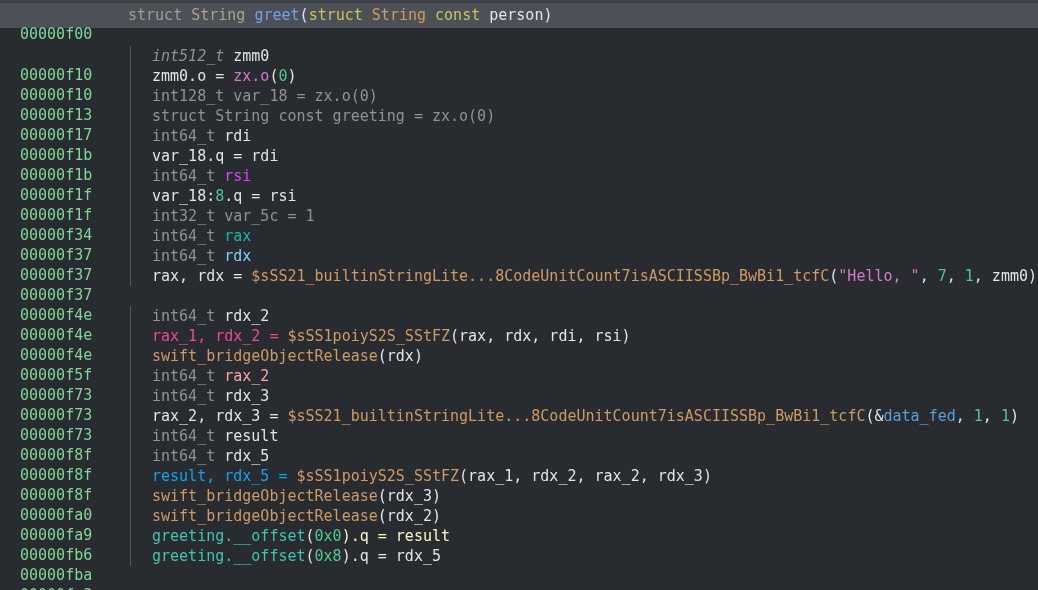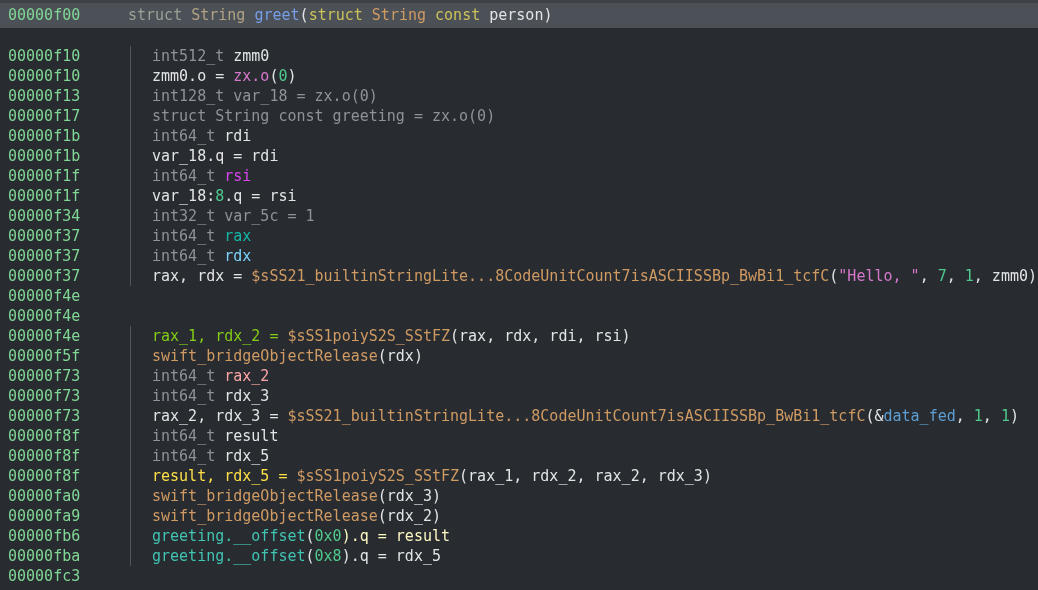--- a/index.html
+++ b/index.html
@@ -25,63 +25,64 @@
     background: #4c5157;
   }
   #sig-row .addr { flex: 0 0 107px; }
   #body { margin-top: 18px; }
   .line {
     height: 20px;
     line-height: 20px;
   }
   .addr {
     flex: 0 0 130px;
-    padding-left: 8px;
+    padding-left: 20px;
     box-sizing: border-box;
     color: #80d694;
+    margin-top: 19px;
   }
   .code {
     padding-left: 21px;
     flex: 1 1 auto;
     color: #e2e4e5;
     overflow: hidden;
   }
   .line .code { border-left: 1px solid #50565c; }
   span.tok { white-space: pre; }
 </style>
 </head>
 <body>
 
 <div id="app">
   <div class="row" id="sig-row">
     <span class="addr">00000f00</span>
     <span class="code" id="sig-code"><span class="tok" style="color: rgb(153, 162, 150);">struct </span><span class="tok" style="color: rgb(178, 162, 133);">String </span><span class="tok" style="color: rgb(119, 159, 232);">greet</span><span class="tok" style="color: rgb(226, 228, 229);">(</span><span class="tok" style="color: rgb(205, 194, 90);">struct </span><span class="tok" style="color: rgb(208, 154, 99);">String </span><span class="tok" style="color: rgb(205, 194, 90);">const </span><span class="tok" style="color: rgb(226, 228, 229);">person)</span></span>
   </div>
   <div id="body">
-      <div class="row line"><span class="addr">00000f10</span><span class="code"><span class="tok" style="color: rgb(142, 147, 152);">int512_t </span><span class="tok" style="color: rgb(226, 228, 229);">zmm0</span></span></div>
+      <div class="row line"><span class="addr">00000f10</span><span class="code"><span class="tok" style="color: rgb(142, 147, 152); font-style: italic;">int512_t </span><span class="tok" style="color: rgb(226, 228, 229);">zmm0</span></span></div>
       <div class="row line"><span class="addr">00000f10</span><span class="code"><span class="tok" style="color: rgb(226, 228, 229);">zmm0.o = </span><span class="tok" style="color: rgb(214, 120, 203);">zx.o</span><span class="tok" style="color: rgb(226, 228, 229);">(</span><span class="tok" style="color: rgb(79, 201, 140);">0</span><span class="tok" style="color: rgb(226, 228, 229);">)</span></span></div>
       <div class="row line"><span class="addr">00000f13</span><span class="code"><span class="tok" style="color: rgb(142, 147, 152);">int128_t var_18 = zx.o(0)</span></span></div>
       <div class="row line"><span class="addr">00000f17</span><span class="code"><span class="tok" style="color: rgb(142, 147, 152);">struct String const greeting = zx.o(0)</span></span></div>
       <div class="row line"><span class="addr">00000f1b</span><span class="code"><span class="tok" style="color: rgb(142, 147, 152);">int64_t </span><span class="tok" style="color: rgb(226, 228, 229);">rdi</span></span></div>
       <div class="row line"><span class="addr">00000f1b</span><span class="code"><span class="tok" style="color: rgb(226, 228, 229);">var_18.q = rdi</span></span></div>
       <div class="row line"><span class="addr">00000f1f</span><span class="code"><span class="tok" style="color: rgb(142, 147, 152);">int64_t </span><span class="tok" style="color: #d946ef;">rsi</span></span></div>
       <div class="row line"><span class="addr">00000f1f</span><span class="code"><span class="tok" style="color: rgb(226, 228, 229);">var_18:</span><span class="tok" style="color: rgb(79, 201, 140);">8</span><span class="tok" style="color: rgb(226, 228, 229);">.q = rsi</span></span></div>
       <div class="row line"><span class="addr">00000f34</span><span class="code"><span class="tok" style="color: rgb(142, 147, 152);">int32_t var_5c = 1</span></span></div>
       <div class="row line"><span class="addr">00000f37</span><span class="code"><span class="tok" style="color: rgb(142, 147, 152);">int64_t </span><span class="tok" style="color: #14b8a6;">rax</span></span></div>
       <div class="row line"><span class="addr">00000f37</span><span class="code"><span class="tok" style="color: rgb(142, 147, 152);">int64_t </span><span class="tok" style="color: #7dd3fc;">rdx</span></span></div>
       <div class="row line"><span class="addr">00000f37</span><span class="code"><span class="tok" style="color: rgb(226, 228, 229);">rax, rdx = </span><span class="tok" style="color: rgb(208, 154, 99);">$sSS21_builtinStringLite...8CodeUnitCount7isASCIISSBp_BwBi1_tcfC</span><span class="tok" style="color: rgb(226, 228, 229);">(</span><span class="tok" style="color: rgb(214, 120, 203);">"Hello, "</span><span class="tok" style="color: rgb(226, 228, 229);">, </span><span class="tok" style="color: rgb(79, 201, 140);">7</span><span class="tok" style="color: rgb(226, 228, 229);">, </span><span class="tok" style="color: rgb(79, 201, 140);">1</span><span class="tok" style="color: rgb(226, 228, 229);">, zmm0)</span></span></div>
       <div class="row line"><span class="addr">00000f4e</span></div>
-      <div class="row line"><span class="addr">00000f4e</span></div>
-      <div class="row line"><span class="addr">00000f4e</span><span class="code"><span class="tok" style="color: #84cc16;">rax_1, rdx_2 = </span><span class="tok" style="color: rgb(208, 154, 99);">$sSS1poiyS2S_SStFZ</span><span class="tok" style="color: rgb(226, 228, 229);">(rax, rdx, rdi, rsi)</span></span></div>
+      <div class="row line"><span class="addr">00000f4e</span><span class="code"><span class="tok" style="color: rgb(142, 147, 152);">int64_t </span><span class="tok" style="color: rgb(226, 228, 229);">rdx_2</span></span></div>
+      <div class="row line"><span class="addr">00000f4e</span><span class="code"><span class="tok" style="color: #ec4899;">rax_1, rdx_2 = </span><span class="tok" style="color: rgb(208, 154, 99);">$sSS1poiyS2S_SStFZ</span><span class="tok" style="color: rgb(226, 228, 229);">(rax, rdx, rdi, rsi)</span></span></div>
       <div class="row line"><span class="addr">00000f5f</span><span class="code"><span class="tok" style="color: rgb(208, 154, 99);">swift_bridgeObjectRelease</span><span class="tok" style="color: rgb(226, 228, 229);">(rdx)</span></span></div>
       <div class="row line"><span class="addr">00000f73</span><span class="code"><span class="tok" style="color: rgb(142, 147, 152);">int64_t </span><span class="tok" style="color: #fca5a5;">rax_2</span></span></div>
       <div class="row line"><span class="addr">00000f73</span><span class="code"><span class="tok" style="color: rgb(142, 147, 152);">int64_t </span><span class="tok" style="color: rgb(226, 228, 229);">rdx_3</span></span></div>
       <div class="row line"><span class="addr">00000f73</span><span class="code"><span class="tok" style="color: rgb(226, 228, 229);">rax_2, rdx_3 = </span><span class="tok" style="color: rgb(208, 154, 99);">$sSS21_builtinStringLite...8CodeUnitCount7isASCIISSBp_BwBi1_tcfC</span><span class="tok" style="color: rgb(226, 228, 229);">(&amp;</span><span class="tok" style="color: rgb(93, 159, 212);">data_fed</span><span class="tok" style="color: rgb(226, 228, 229);">, </span><span class="tok" style="color: rgb(79, 201, 140);">1</span><span class="tok" style="color: rgb(226, 228, 229);">, </span><span class="tok" style="color: rgb(79, 201, 140);">1</span><span class="tok" style="color: rgb(226, 228, 229);">)</span></span></div>
       <div class="row line"><span class="addr">00000f8f</span><span class="code"><span class="tok" style="color: rgb(142, 147, 152);">int64_t </span><span class="tok" style="color: rgb(226, 228, 229);">result</span></span></div>
       <div class="row line"><span class="addr">00000f8f</span><span class="code"><span class="tok" style="color: rgb(142, 147, 152);">int64_t </span><span class="tok" style="color: rgb(226, 228, 229);">rdx_5</span></span></div>
-      <div class="row line"><span class="addr">00000f8f</span><span class="code"><span class="tok" style="color: #fde047;">result, rdx_5 = </span><span class="tok" style="color: rgb(208, 154, 99);">$sSS1poiyS2S_SStFZ</span><span class="tok" style="color: rgb(226, 228, 229);">(rax_1, rdx_2, rax_2, rdx_3)</span></span></div>
+      <div class="row line"><span class="addr">00000f8f</span><span class="code"><span class="tok" style="color: #0ea5e9;">result, rdx_5 = </span><span class="tok" style="color: rgb(208, 154, 99);">$sSS1poiyS2S_SStFZ</span><span class="tok" style="color: rgb(226, 228, 229);">(rax_1, rdx_2, rax_2, rdx_3)</span></span></div>
       <div class="row line"><span class="addr">00000fa0</span><span class="code"><span class="tok" style="color: rgb(208, 154, 99);">swift_bridgeObjectRelease</span><span class="tok" style="color: rgb(226, 228, 229);">(rdx_3)</span></span></div>
       <div class="row line"><span class="addr">00000fa9</span><span class="code"><span class="tok" style="color: rgb(208, 154, 99);">swift_bridgeObjectRelease</span><span class="tok" style="color: rgb(226, 228, 229);">(rdx_2)</span></span></div>
       <div class="row line"><span class="addr">00000fb6</span><span class="code"><span class="tok" style="color: rgb(65, 196, 177);">greeting.__offset</span><span class="tok" style="color: rgb(226, 228, 229);">(</span><span class="tok" style="color: rgb(79, 201, 140);">0x0</span><span class="tok" style="color: #fef9c3;">).q = result</span></span></div>
       <div class="row line"><span class="addr">00000fba</span><span class="code"><span class="tok" style="color: rgb(65, 196, 177);">greeting.__offset</span><span class="tok" style="color: rgb(226, 228, 229);">(</span><span class="tok" style="color: rgb(79, 201, 140);">0x8</span><span class="tok" style="color: rgb(226, 228, 229);">).q = rdx_5</span></span></div>
       <div class="row line"><span class="addr">00000fc3</span></div>
     </div>
 </div>
 
 </body></html>

